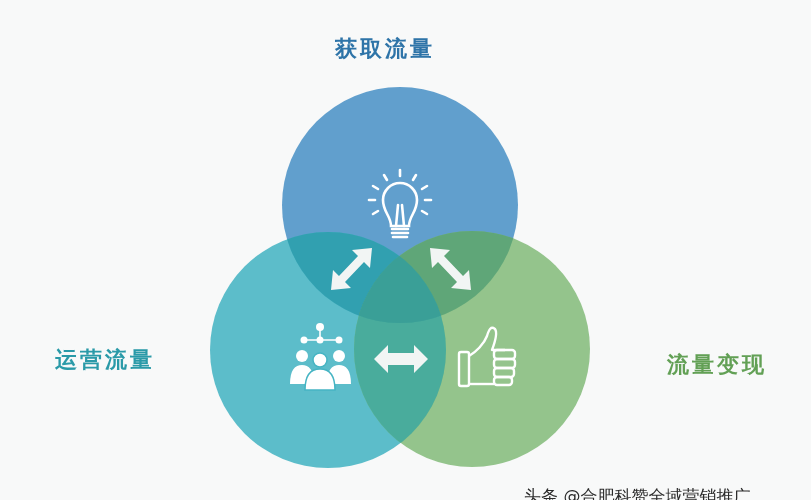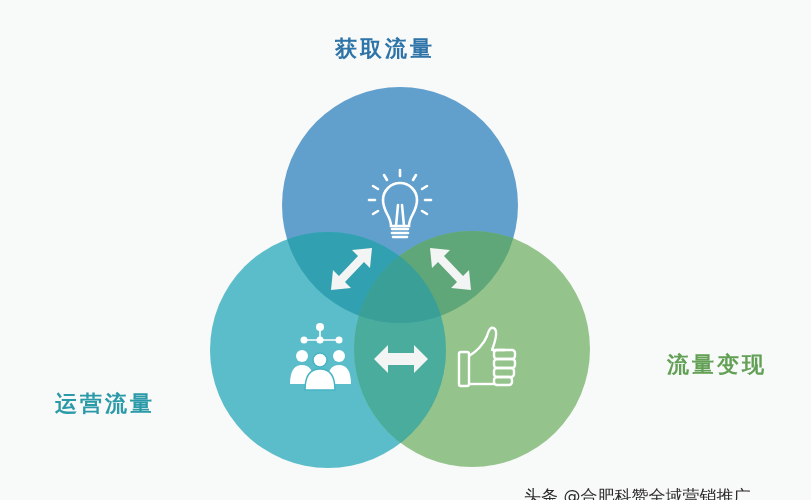--- a/index.html
+++ b/index.html
@@ -12,21 +12,21 @@
   .stage { position: absolute; left: 0; top: 0; width: 811px; height: 388px; }
   .label {
     position: absolute;
     font-family: "DejaVu Sans", sans-serif;
     font-weight: bold;
     font-size: 22px;
     letter-spacing: 3px;
     white-space: nowrap;
   }
   .label-top { left: 335px; top: 34px; color: #2e74a8; }
-  .label-left { left: 55px; top: 345px; color: #2a9aa8; margin-top: 44px; }
+  .label-left { left: 55px; top: 345px; color: #2a9aa8; }
   .label-right { left: 627px; top: 350px; color: #62a055; margin-left: 40px; }
   .watermark {
     position: absolute; left: 524px; top: 485px;
     font-size: 17px; color: #2a2a2a; white-space: nowrap;
     font-family: "DejaVu Sans", sans-serif;
   }
   svg { position: absolute; left: 0; top: 0; }
 </style>
 </head>
 <body>

